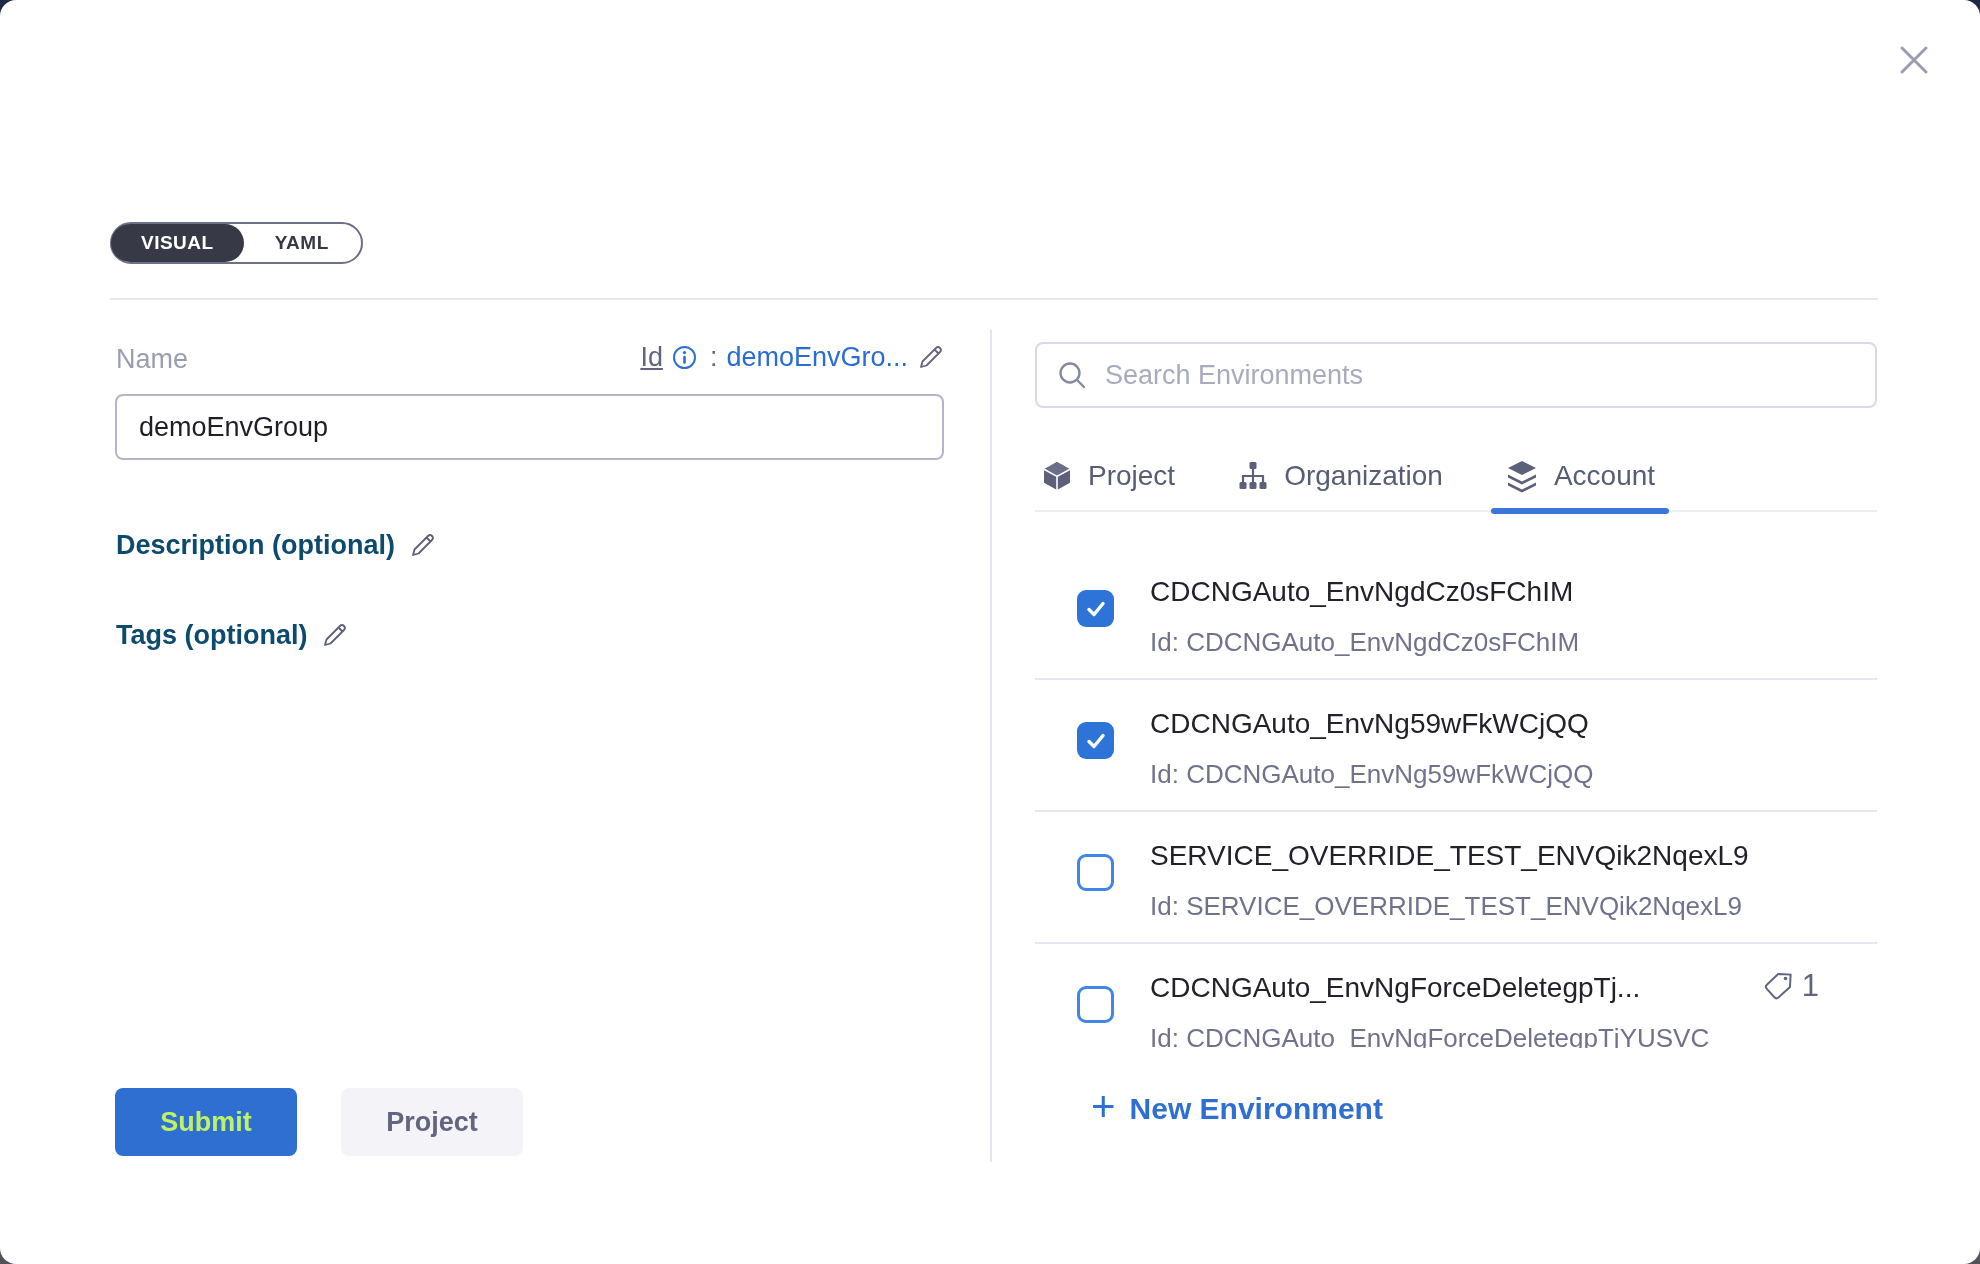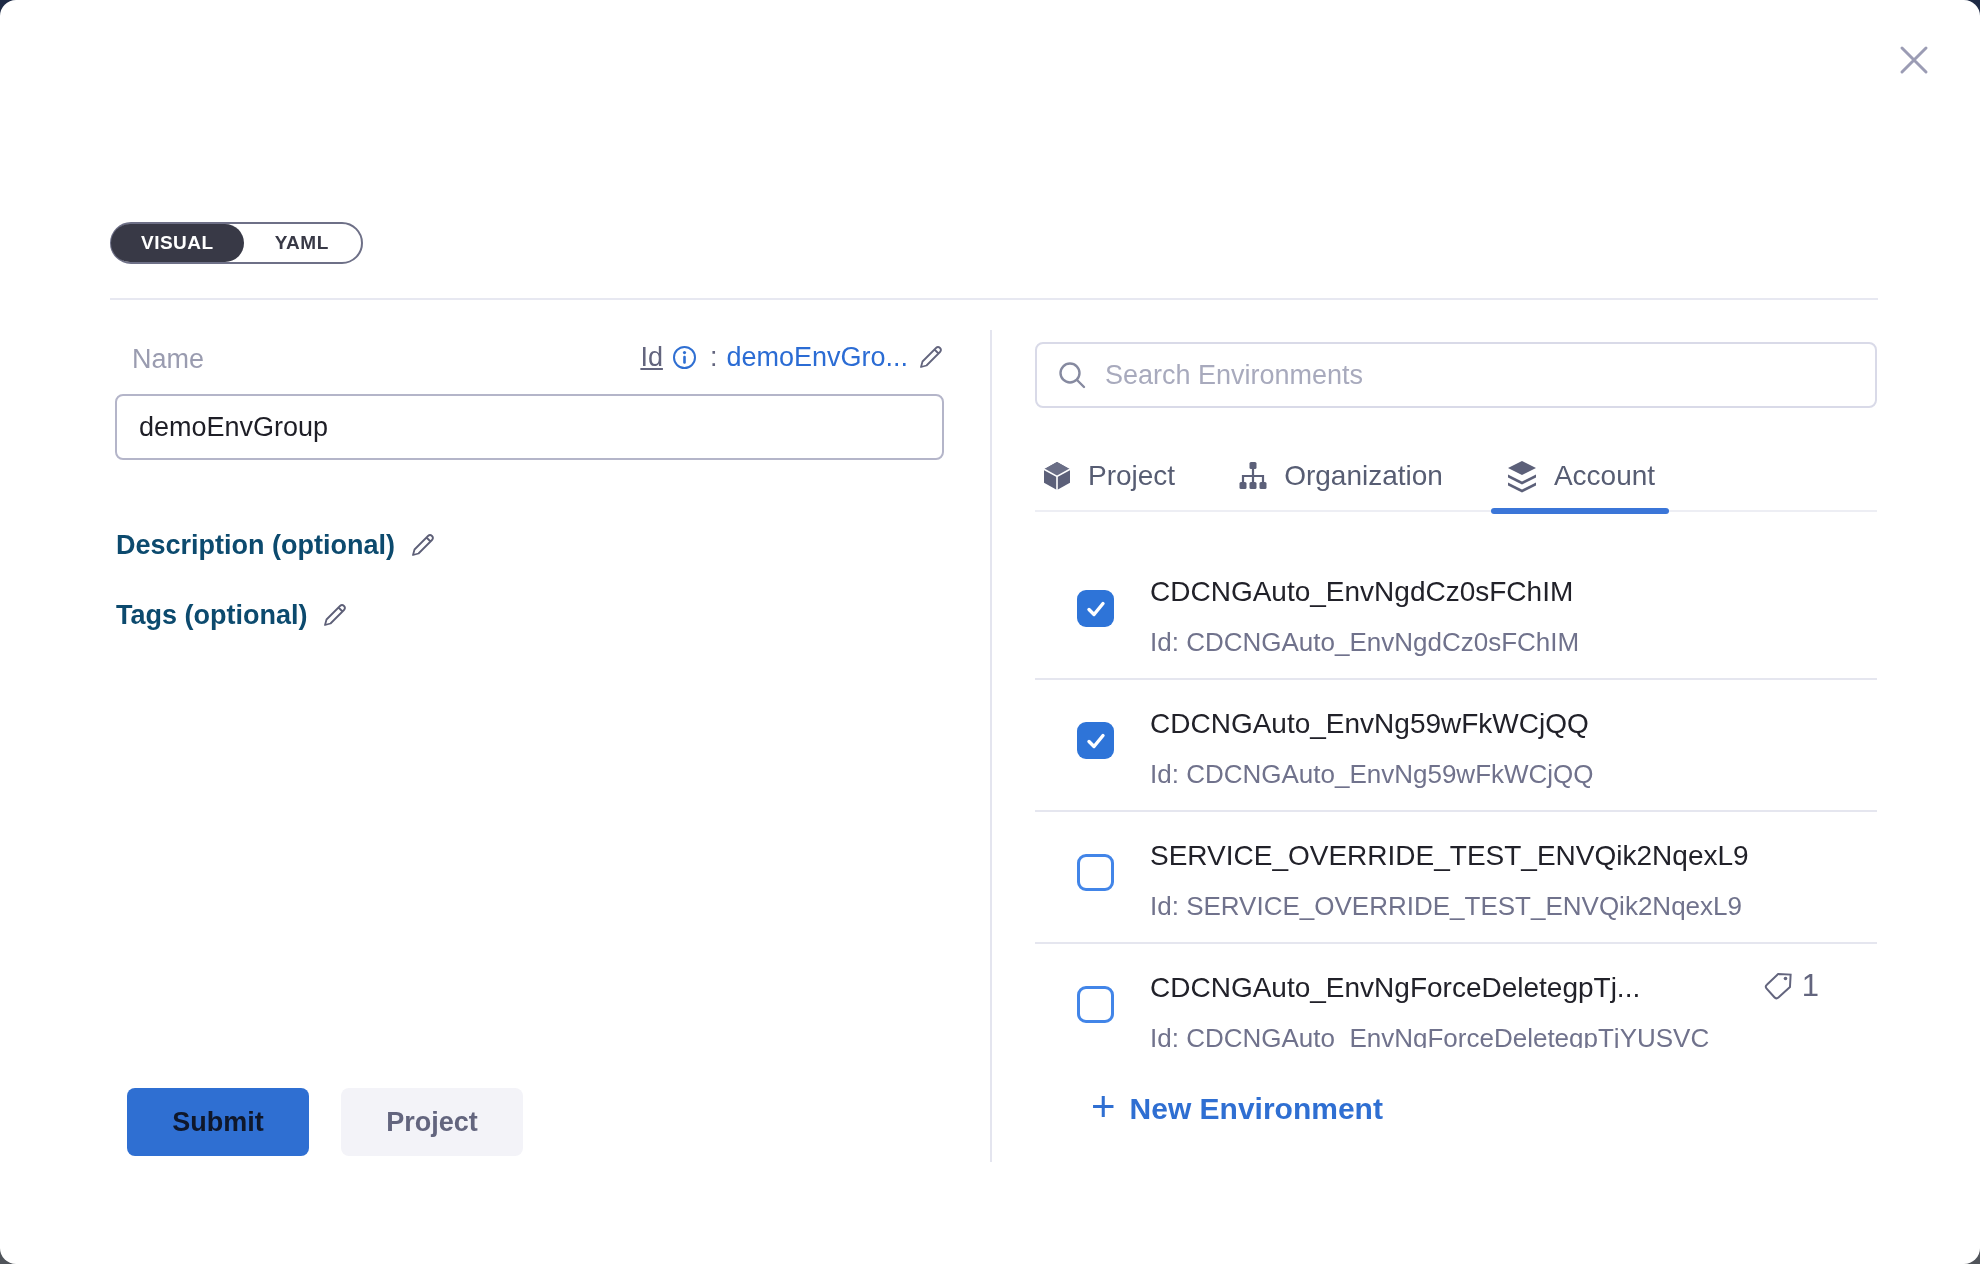--- a/index.html
+++ b/index.html
@@ -38,21 +38,21 @@
   }
   .toggle-seg.active{background:#383946;color:#ffffff;margin:-1px;}
   .toggle-seg.inactive{color:#383946;padding:18px 32px;}
 
   .header-divider{
     position:absolute;left:110px;right:102px;top:298px;height:2px;background:#e7e8f1;
   }
 
   
   .name-label{
-    position:absolute;left:132px;top:344px;
+    position:absolute;left:116px;top:344px;
     font-size:27px;color:#9a9cb0;
   }
   .id-row{
     position:absolute;top:342px;left:590px;width:354px;
     display:flex;align-items:center;justify-content:flex-end;gap:9px;
     font-size:27px;
   }
   .id-label{color:#63657e;text-decoration:underline;}
   .id-colon{color:#63657e;margin-left:4px;}
   .id-value{color:#2b6cd4;cursor:pointer;}
@@ -63,29 +63,29 @@
     box-sizing:border-box;border:2px solid #b4b5c9;border-radius:8px;
     font-family:"Liberation Sans",sans-serif;
     font-size:27px;color:#1e1e26;padding:0 22px;outline:none;background:#fff;
   }
 
   .opt-row{
     position:absolute;left:116px;display:flex;align-items:center;gap:14px;
     font-size:27px;font-weight:700;color:#0c4a6e;
   }
   .opt-desc{top:530px;}
-  .opt-tags{top:600px;text-align:center;}
+  .opt-tags{top:620px;text-align:center;}
 
   .btn{
     position:absolute;top:1088px;height:68px;border:none;border-radius:8px;
     font-family:"Liberation Sans",sans-serif;
     font-size:27px;font-weight:700;cursor:pointer;
     display:flex;align-items:center;justify-content:center;
   }
-  .btn-submit{left:127px;width:182px;background:#2f6fd2;color:#0f172a;}
+  .btn-submit{left:115px;width:182px;background:#2f6fd2;color:#bef264;}
   .btn-cancel{left:341px;width:182px;background:#f3f3f8;color:#63657e;}
 
   
   .v-divider{
     position:absolute;left:990px;top:330px;height:832px;width:2px;background:#e4e5ef;
   }
 
   
   .env-panel{position:absolute;left:1035px;top:330px;width:842px;height:850px;}
   .search-box{

